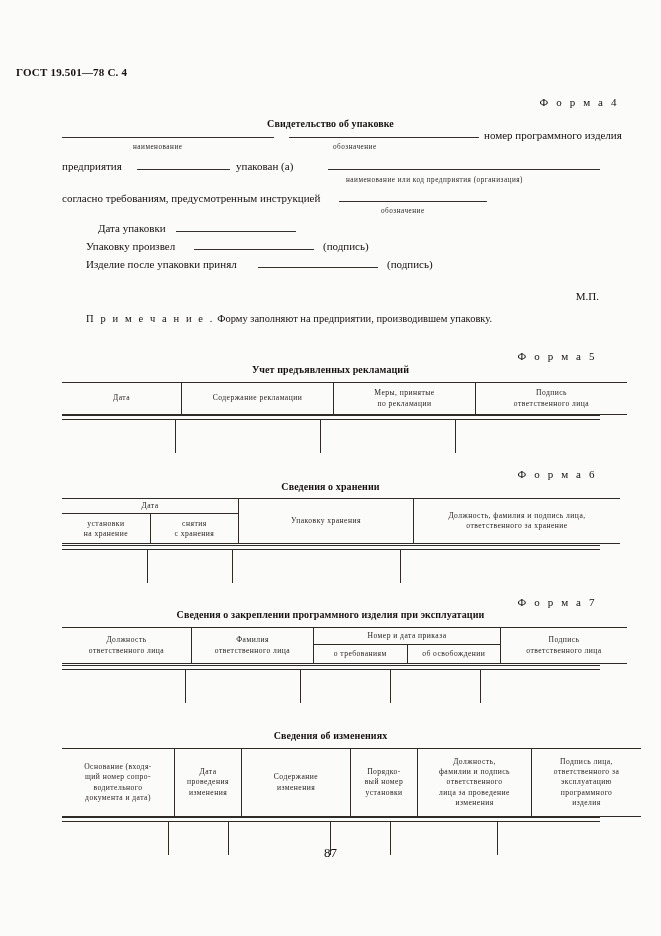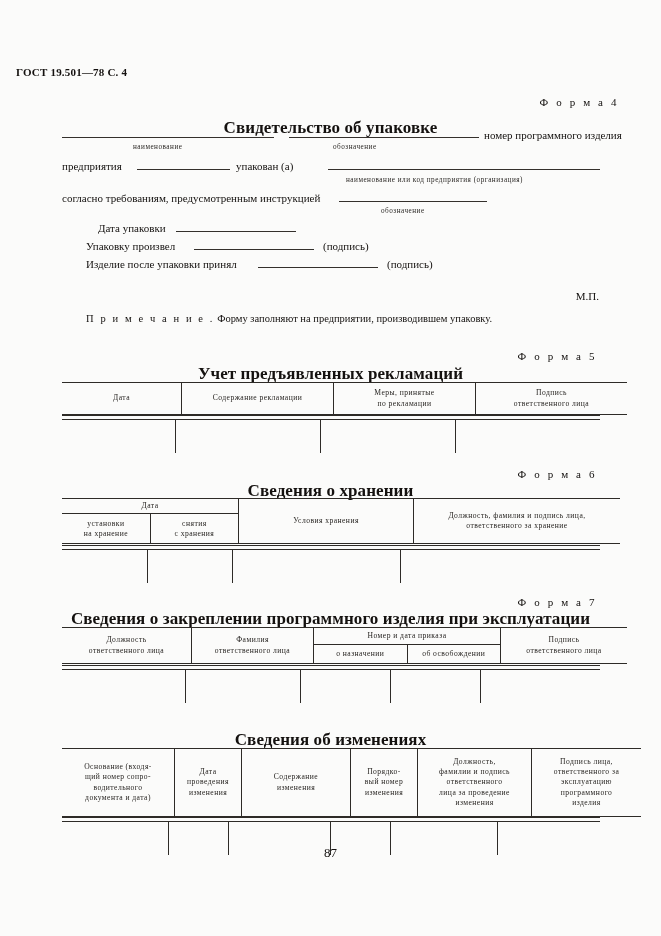--- a/index.html
+++ b/index.html
@@ -18,21 +18,21 @@
     position:absolute;left:16px;right:22px;top:66px;
     text-align:left;
     font-weight:bold;font-size:11px;letter-spacing:.2px;
   }
   .form-label{
     text-align:right;
     font-size:11px;letter-spacing:2.6px;
     padding-right:42px;
   }
   .section-title{
-    text-align:center;font-weight:bold;font-size:17px;
+    text-align:center;font-weight:bold;font-size:10px;
     letter-spacing:.1px;
   }
 
   
   .cert{position:absolute;left:0;right:0;top:96px;}
   .cert .form-label{margin-bottom:10px;}
   .cert .section-title{margin-bottom:13px;}
   .cap{
     position:absolute;
     font-size:7.2px;letter-spacing:.5px;color:#2b2825;
@@ -153,21 +153,21 @@
   </div>
 
   <div style="position:absolute;left:0;right:22px;top:468px;" class="form-label">Ф о р м а  6</div>
   <div style="position:absolute;left:0;right:0;top:481px;" class="section-title">Сведения о хранении</div>
 
   <div class="tbl-wrap" style="top:498px;">
     <table class="gost">
       <tbody>
           <tr class="hrow toprule" style="height:15px;">
         <td colspan="2" style="width:170px;border-bottom:1px solid #2e2b27;">Дата</td>
-        <td rowspan="2" style="width:168px;border-bottom:1px solid #2e2b27;">Условия хранения</td>
+        <td rowspan="2" style="width:168px;border-bottom:1px solid #2e2b27;">Упаковку хранения</td>
         <td rowspan="2" style="width:200px;white-space:pre-line;border-bottom:1px solid #2e2b27;">Должность, фамилия и подпись лица,
 ответственного за хранение</td>
       </tr>
       <tr class="hrow hend" style="height:30px;">
         <td style="width:85px;white-space:pre-line;">установки
 на хранение</td>
         <td style="width:85px;white-space:pre-line;">снятия
 с хранения</td>
       </tr>
     </tbody>
@@ -189,21 +189,21 @@
           <tr class="hrow toprule" style="height:17px;">
         <td rowspan="2" style="width:123px;white-space:pre-line;border-bottom:1px solid #2e2b27;">Должность
 ответственного лица</td>
         <td rowspan="2" style="width:115px;white-space:pre-line;border-bottom:1px solid #2e2b27;">Фамилия
 ответственного лица</td>
         <td colspan="2" style="width:180px;border-bottom:1px solid #2e2b27;">Номер и дата приказа</td>
         <td rowspan="2" style="width:120px;white-space:pre-line;border-bottom:1px solid #2e2b27;">Подпись
 ответственного лица</td>
       </tr>
       <tr class="hrow hend" style="height:19px;">
-        <td style="width:90px;">о назначении</td>
+        <td style="width:90px;">о требованиям</td>
         <td style="width:90px;">об освобождении</td>
       </tr>
     </tbody>
       </table>
   </div>
   <div class="dblrule" style="top:665px;"></div>
   <div class="datarow" style="left:62px;width:538px;top:669px;">
     <span class="vline" style="left:123px;"></span>
     <span class="vline" style="left:238px;"></span>
     <span class="vline" style="left:328px;"></span>
@@ -220,21 +220,21 @@
 щий номер сопро-
 водительного
 документа и дата)</td>
         <td style="width:60px;white-space:pre-line;">Дата
 проведения
 изменения</td>
         <td style="width:102px;white-space:pre-line;">Содержание
 изменения</td>
         <td style="width:60px;white-space:pre-line;">Порядко-
 вый номер
-изменения</td>
+установки</td>
         <td style="width:107px;white-space:pre-line;">Должность,
 фамилии и подпись
 ответственного
 лица за проведение
 изменения</td>
         <td style="width:103px;white-space:pre-line;">Подпись лица,
 ответственного за
 эксплуатацию
 программного
 изделия</td>

